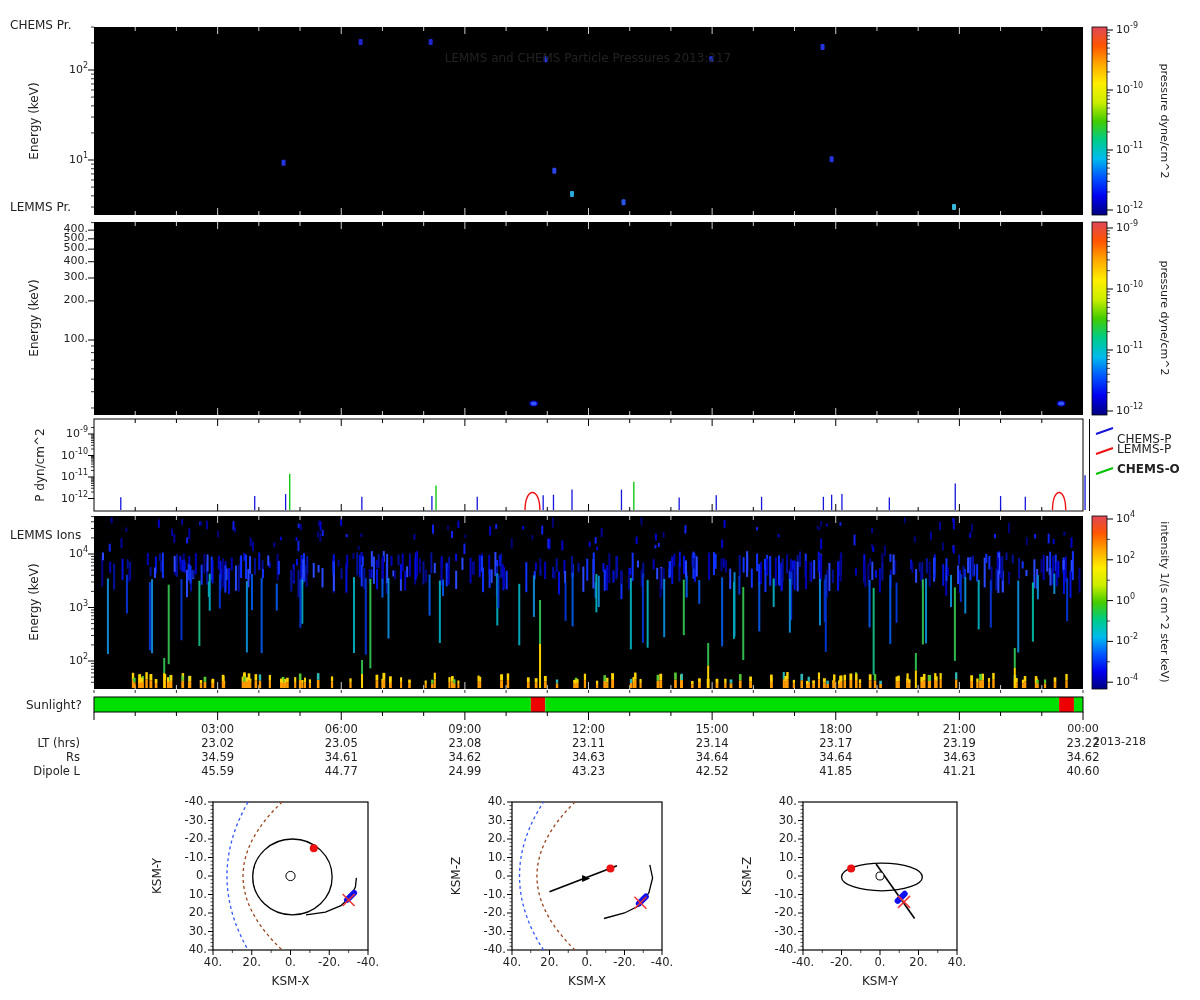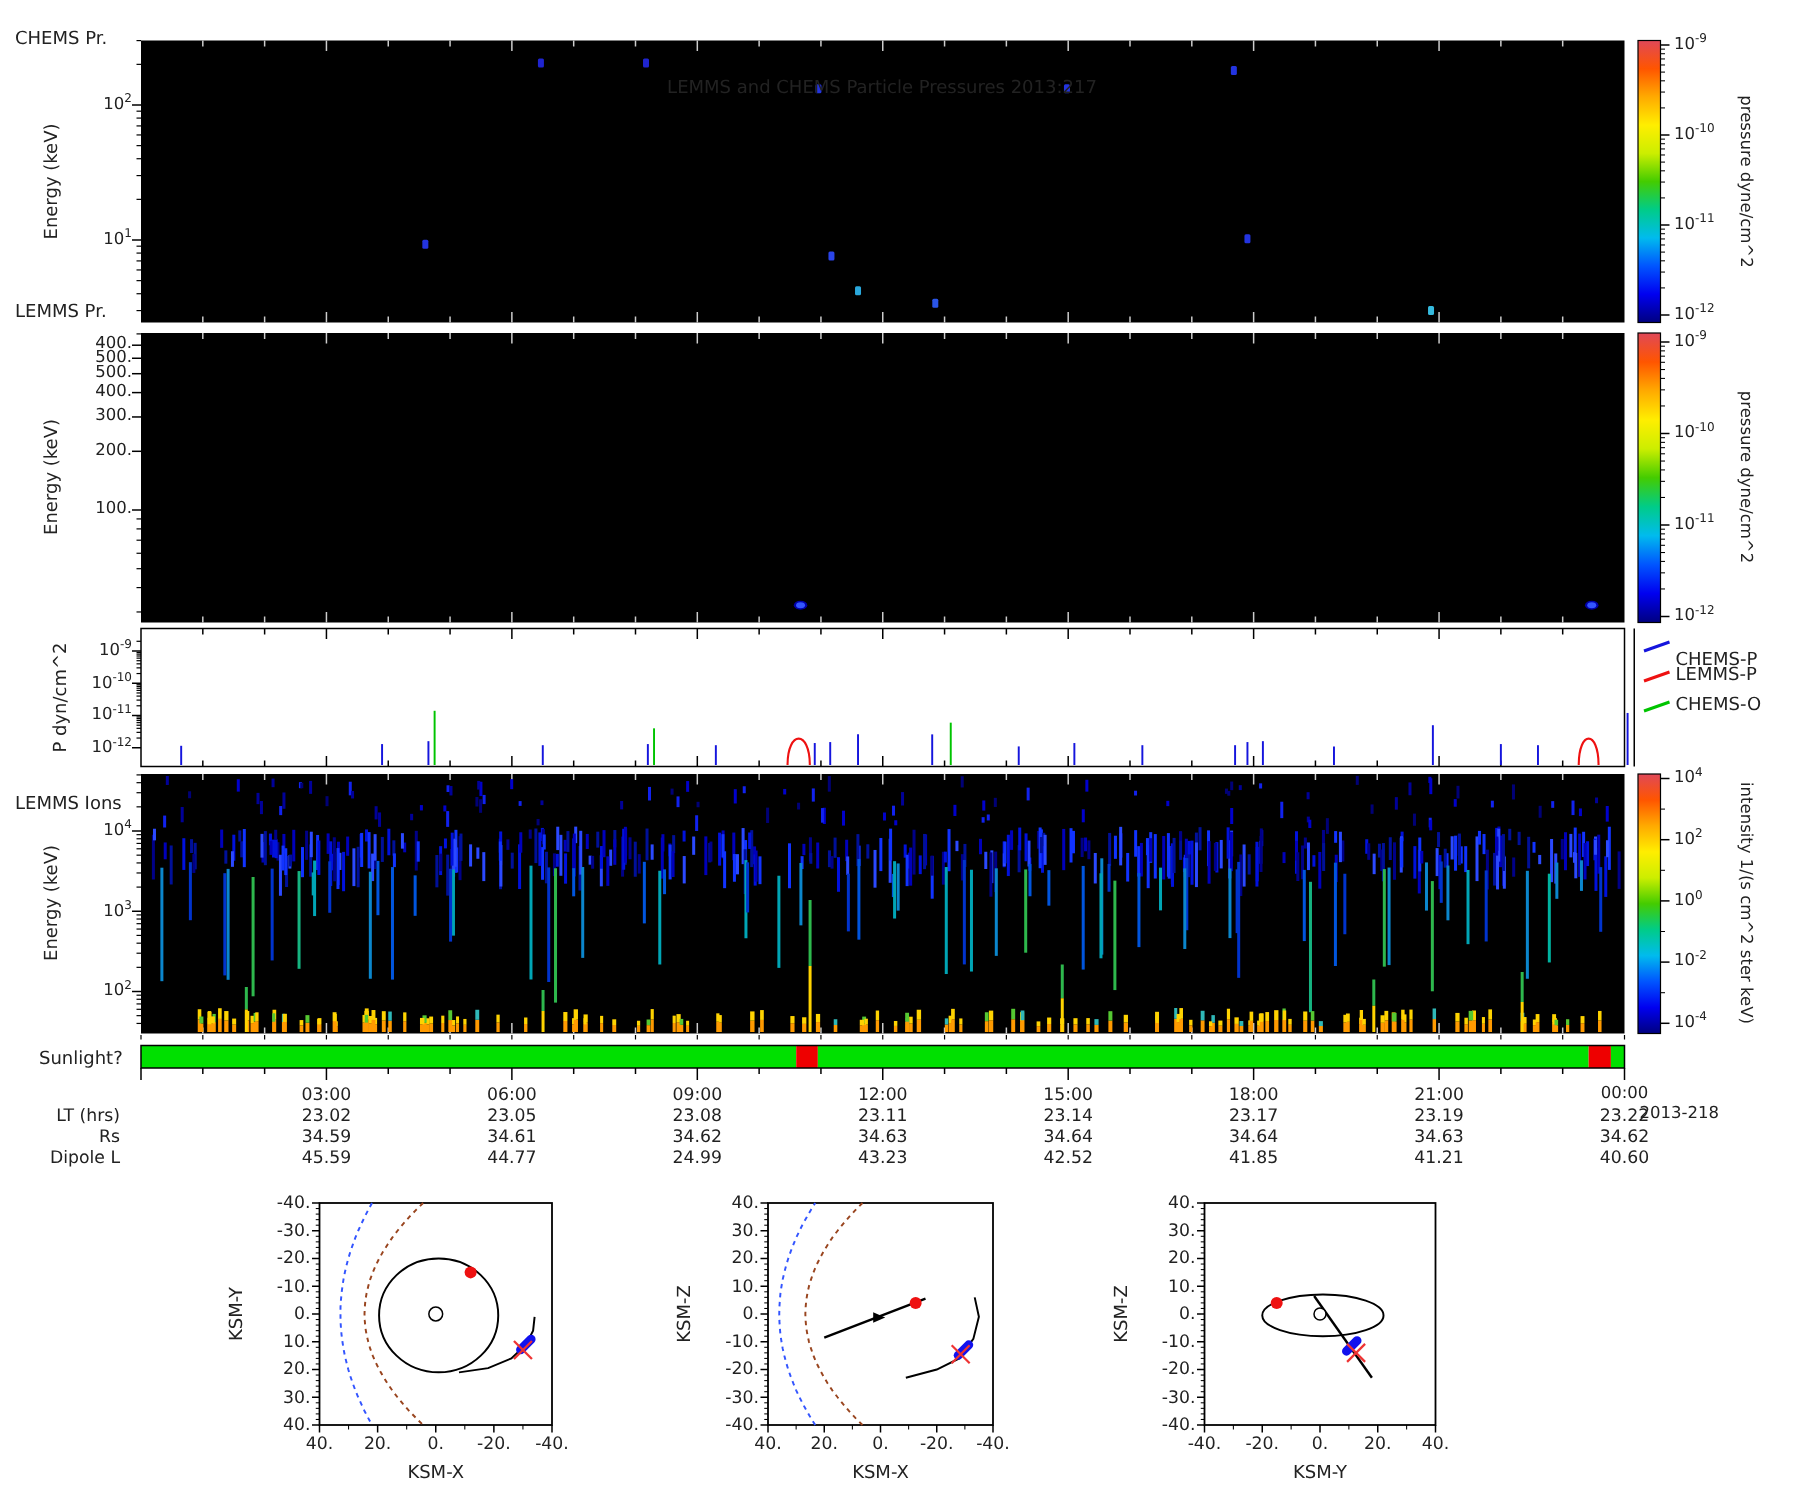--- a/index.html
+++ b/index.html
@@ -1607,21 +1607,21 @@
     <div class="abs tick" style="left: 187.625px; top: 764px; width: 60px; text-align: center; font-size: 11.5px;">45.59</div>
     <div class="abs tick" style="left: 311.25px; top: 764px; width: 60px; text-align: center; font-size: 11.5px;">44.77</div>
     <div class="abs tick" style="left: 434.875px; top: 764px; width: 60px; text-align: center; font-size: 11.5px;">24.99</div>
     <div class="abs tick" style="left: 558.5px; top: 764px; width: 60px; text-align: center; font-size: 11.5px;">43.23</div>
     <div class="abs tick" style="left: 682.125px; top: 764px; width: 60px; text-align: center; font-size: 11.5px;">42.52</div>
     <div class="abs tick" style="left: 805.75px; top: 764px; width: 60px; text-align: center; font-size: 11.5px;">41.85</div>
     <div class="abs tick" style="left: 929.375px; top: 764px; width: 60px; text-align: center; font-size: 11.5px;">41.21</div>
     <div class="abs tick" style="left: 1053px; top: 764px; width: 60px; text-align: center; font-size: 11.5px;">40.60</div>
     <div class="abs tick" style="left: 1117px; top: 432px; font-size: 12px;">CHEMS-P</div>
     <div class="abs tick" style="left: 1117px; top: 442px; font-size: 12px;">LEMMS-P</div>
-    <div class="abs tick" style="left: 1117px; top: 462px; font-size: 12px;">CHEMS-O</div>
+    <div class="abs tick" style="left: 1117px; top: 462px; font-size: 12px; font-weight: bold;">CHEMS-O</div>
     <div class="abs tick" style="left: 165px; top: 794px; width: 42px; text-align: right; font-size: 11.5px;">-40.</div>
     <div class="abs tick" style="left: 165px; top: 812.5px; width: 42px; text-align: right; font-size: 11.5px;">-30.</div>
     <div class="abs tick" style="left: 165px; top: 831px; width: 42px; text-align: right; font-size: 11.5px;">-20.</div>
     <div class="abs tick" style="left: 165px; top: 849.5px; width: 42px; text-align: right; font-size: 11.5px;">-10.</div>
     <div class="abs tick" style="left: 165px; top: 868px; width: 42px; text-align: right; font-size: 11.5px;">0.</div>
     <div class="abs tick" style="left: 165px; top: 886.5px; width: 42px; text-align: right; font-size: 11.5px;">10.</div>
     <div class="abs tick" style="left: 165px; top: 905px; width: 42px; text-align: right; font-size: 11.5px;">20.</div>
     <div class="abs tick" style="left: 165px; top: 923.5px; width: 42px; text-align: right; font-size: 11.5px;">30.</div>
     <div class="abs tick" style="left: 165px; top: 942px; width: 42px; text-align: right; font-size: 11.5px;">40.</div>
     <div class="abs tick" style="left: 191px; top: 955px; width: 44px; text-align: center; font-size: 11.5px;">40.</div>

